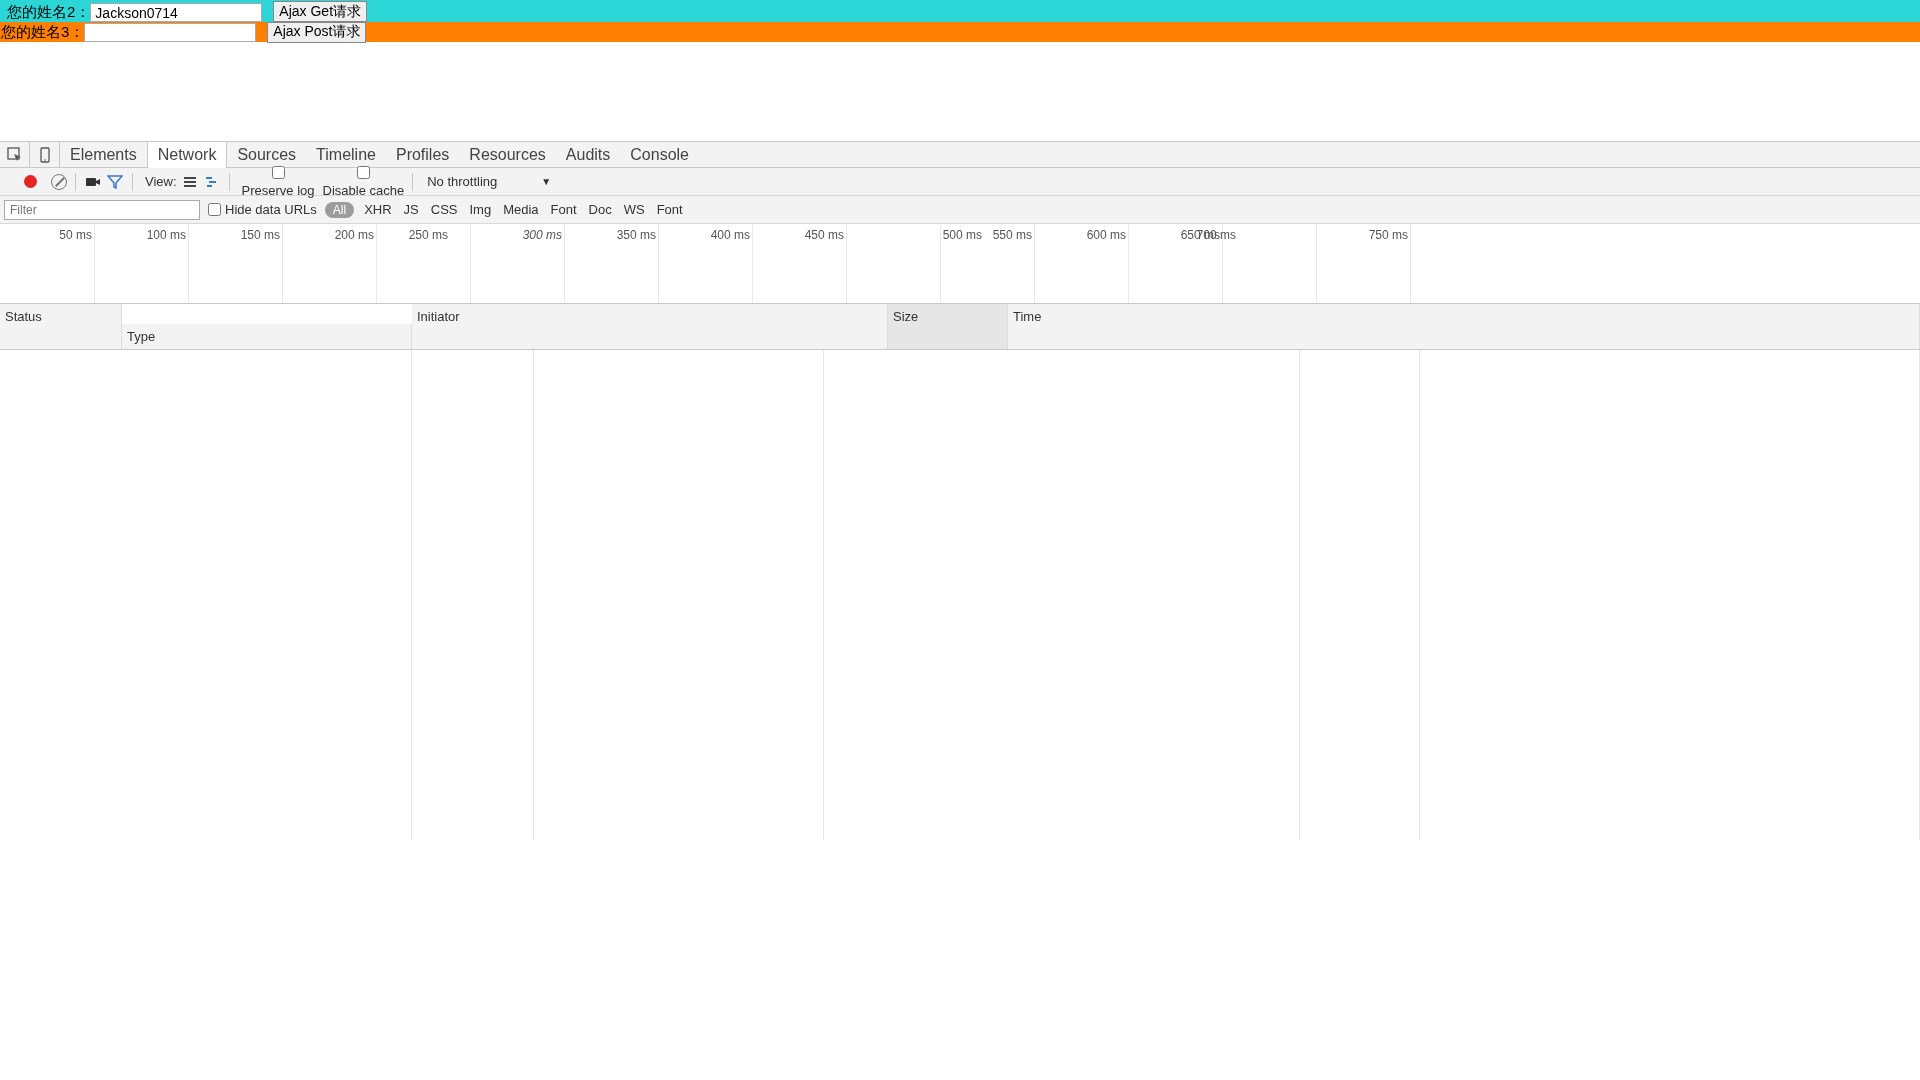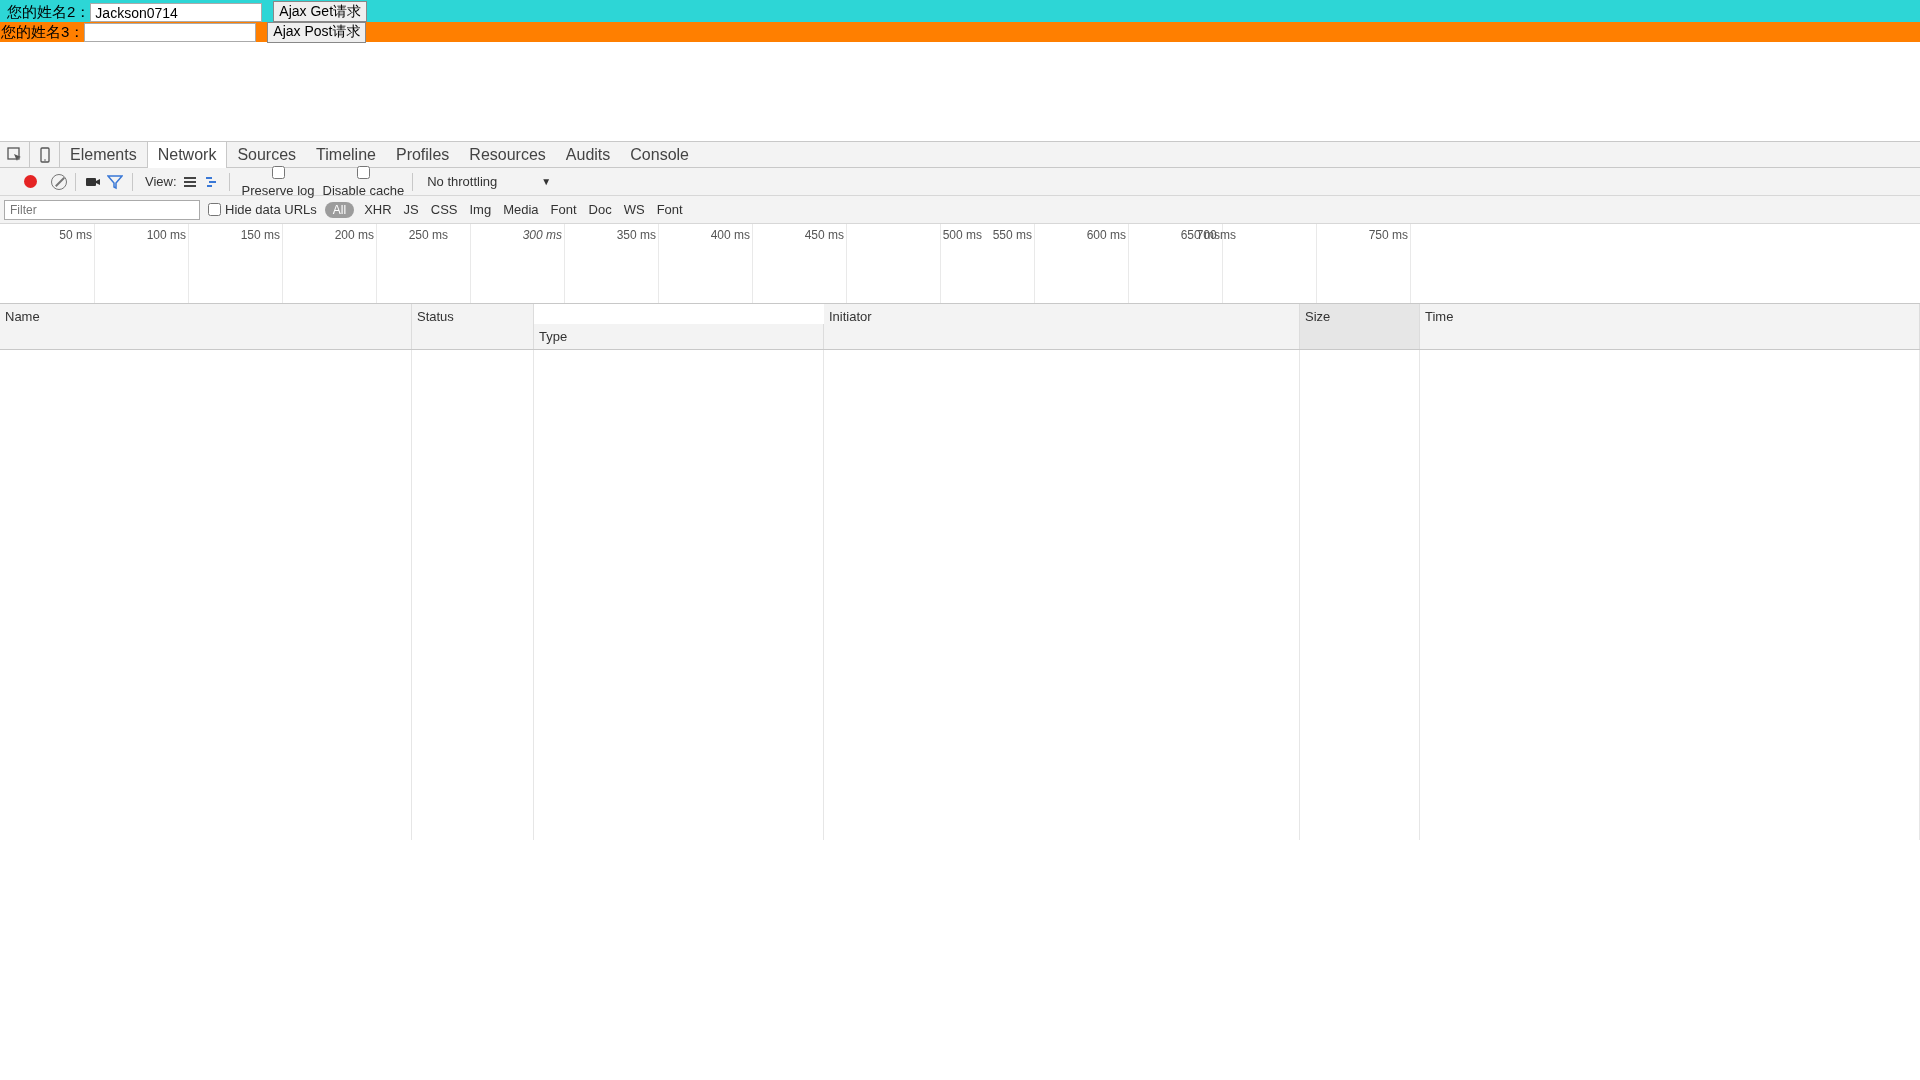--- a/index.html
+++ b/index.html
@@ -182,21 +182,20 @@
       <div class="tl-tick" style="left: 1126px;">600 ms</div>
       <div class="tl-grid" style="left: 1222px;"></div>
       <div class="tl-tick" style="left: 1220px;">650 ms</div>
       <div class="tl-grid" style="left: 1316px;"></div>
       <div class="tl-tick" style="left: 1236px;">700 ms</div>
       <div class="tl-grid" style="left: 1410px;"></div>
       <div class="tl-tick" style="left: 1408px;">750 ms</div>
     </div>
 
   <div class="dt-table">
-    <div class="dt-th" style="width:412px;">Name</div>
     <div class="dt-th" style="width:122px;">Status</div>
     <div class="dt-th" style="width:290px;margin-top:20px;">Type</div>
     <div class="dt-th" style="width:476px;">Initiator</div>
     <div class="dt-th sorted" style="width:120px;">Size</div>
     <div class="dt-th" style="flex:1">Time</div>
   </div>
   <div class="dt-body">
     <div class="dt-col" style="width:412px;"></div>
     <div class="dt-col" style="width:122px;"></div>
     <div class="dt-col" style="width:290px;"></div>

